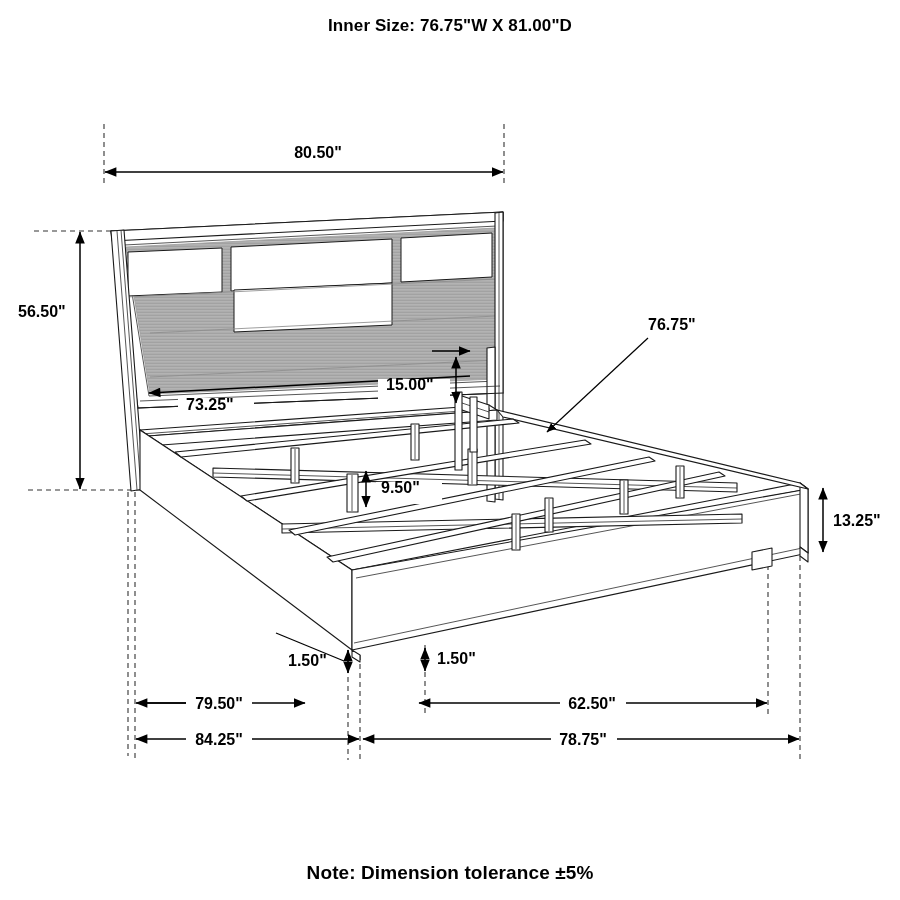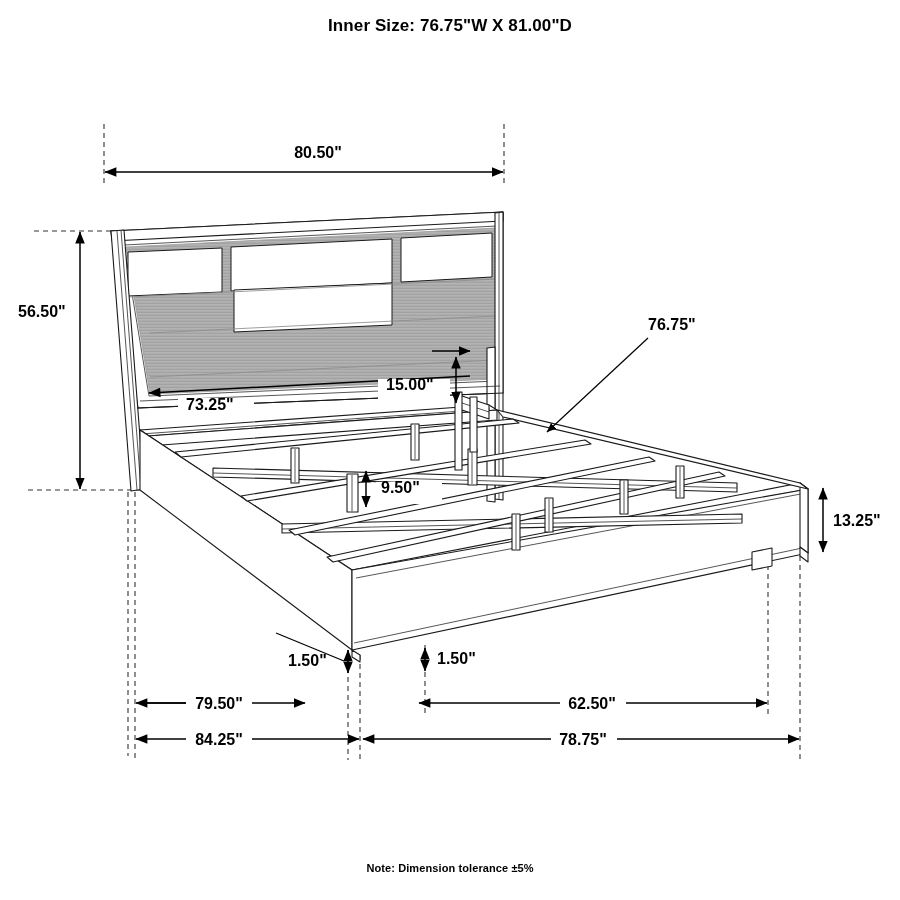--- a/index.html
+++ b/index.html
@@ -29,21 +29,21 @@
     font-weight: bold;
     color: #000000;
   }
   #header-title {
     top: 16px;
     font-size: 17px;
     letter-spacing: 0.1px;
   }
   #footer-note {
     top: 862px;
-    font-size: 11px;
+    font-size: 19px;
     letter-spacing: 0.1px;
   }
   svg#figure {
     position: absolute;
     top: 0;
     left: 0;
     width: 900px;
     height: 900px;
     display: block;
   }

